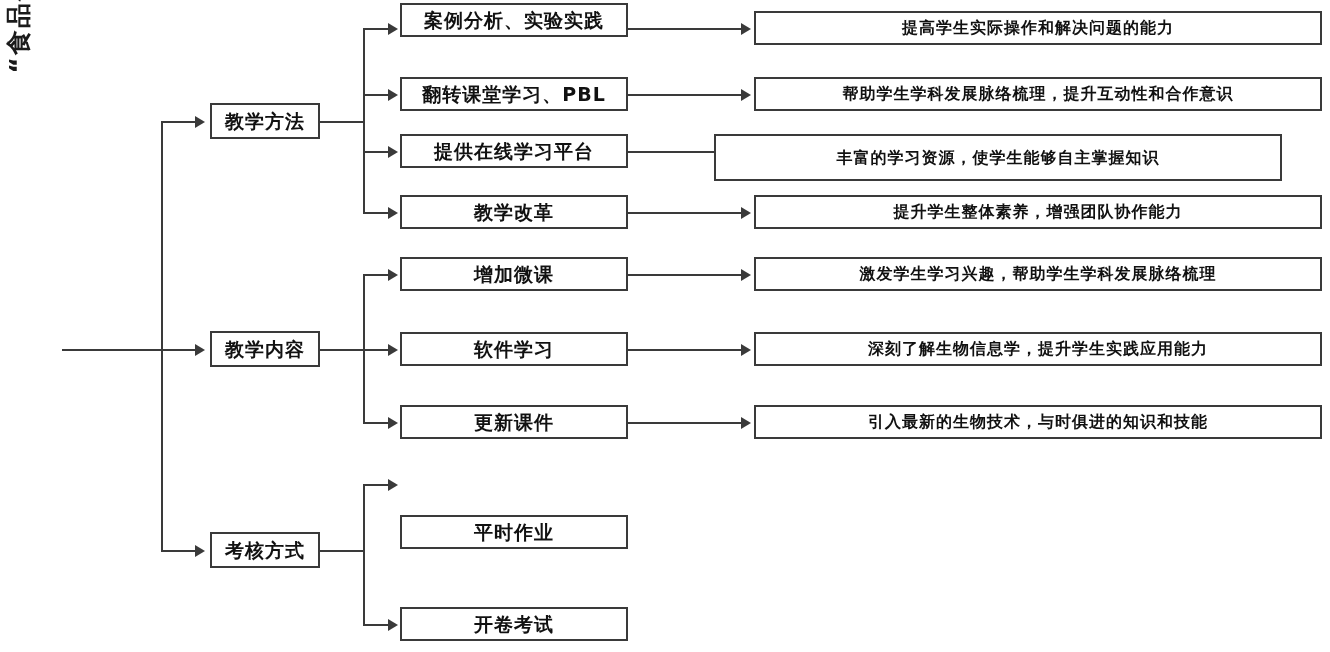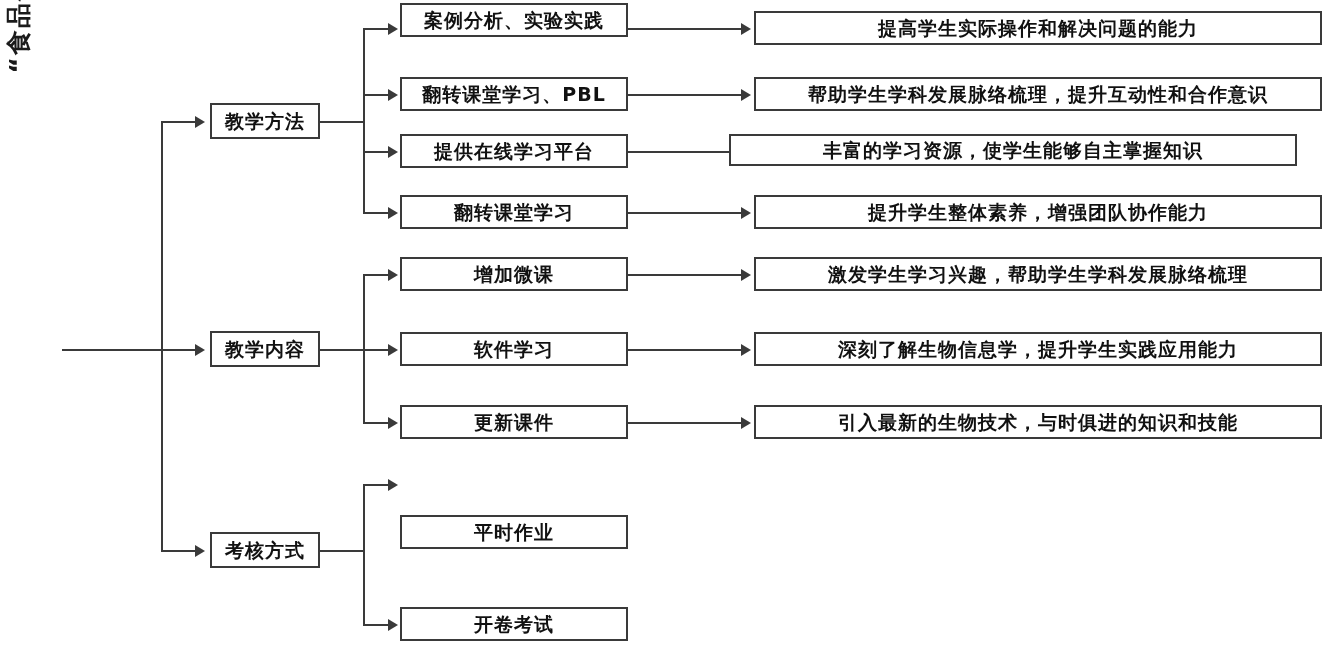--- a/index.html
+++ b/index.html
@@ -28,21 +28,21 @@
     display:flex;
     align-items:center;
     justify-content:center;
     color:#111111;
     font-weight:700;
     white-space:nowrap;
     line-height:1;
   }
   .lvl2{ font-size:19px; letter-spacing:1px; }
   .lvl3{ font-size:19px; letter-spacing:1px; }
-  .outcome{ font-size:19px; letter-spacing:1px; }
+  .outcome{ font-size:16px; letter-spacing:1px; }
 
   .ln{ position:absolute; background:#3a3a3a; }
   .h{ height:2px; }
   .v{ width:2px; }
 
   .arrow{
     position:absolute;
     width:0;height:0;
     border-top:6px solid transparent;
     border-bottom:6px solid transparent;
@@ -81,34 +81,34 @@
   <div class="ln h" style="left:363px; top:94px;  width:30px;"></div>
   <div class="arrow" style="left:388px; top:89px;"></div>
   <div class="ln h" style="left:363px; top:151px; width:30px;"></div>
   <div class="arrow" style="left:388px; top:146px;"></div>
   <div class="ln h" style="left:363px; top:212px; width:30px;"></div>
   <div class="arrow" style="left:388px; top:207px;"></div>
 
   <div class="node lvl3" style="left:400px; top:3px;  width:228px; height:34px;">案例分析、实验实践</div>
   <div class="node lvl3" style="left:400px; top:77px;  width:228px; height:34px;">翻转课堂学习、PBL</div>
   <div class="node lvl3" style="left:400px; top:134px; width:228px; height:34px;">提供在线学习平台</div>
-  <div class="node lvl3" style="left:400px; top:195px; width:228px; height:34px;">翻转课堂学习</div>
+  <div class="node lvl3" style="left:400px; top:195px; width:228px; height:34px;">教学改革</div>
 
   <div class="ln h" style="left:628px; top:28px;  width:115px;"></div>
   <div class="arrow" style="left:741px; top:23px;"></div>
   <div class="ln h" style="left:628px; top:94px;  width:115px;"></div>
   <div class="arrow" style="left:741px; top:89px;"></div>
   <div class="ln h" style="left:628px; top:151px; width:115px;"></div>
   <div class="arrow" style="left:741px; top:146px;"></div>
   <div class="ln h" style="left:628px; top:212px; width:115px;"></div>
   <div class="arrow" style="left:741px; top:207px;"></div>
 
   <div class="node outcome" style="left:754px; top:11px;  width:568px; height:34px;">提高学生实际操作和解决问题的能力</div>
   <div class="node outcome" style="left:754px; top:77px;  width:568px; height:34px;">帮助学生学科发展脉络梳理，提升互动性和合作意识</div>
-  <div class="node outcome" style="left:729px; top:134px; width:568px; height:32px;">丰富的学习资源，使学生能够自主掌握知识</div>
+  <div class="node outcome" style="left:714px; top:134px; width:568px; height:47px;">丰富的学习资源，使学生能够自主掌握知识</div>
   <div class="node outcome" style="left:754px; top:195px; width:568px; height:34px;">提升学生整体素养，增强团队协作能力</div>
 
   <div class="ln h" style="left:320px; top:349px; width:44px;"></div>
   <div class="ln v" style="left:363px; top:274px; height:148px;"></div>
 
   <div class="ln h" style="left:363px; top:274px; width:30px;"></div>
   <div class="arrow" style="left:388px; top:269px;"></div>
   <div class="ln h" style="left:363px; top:349px; width:30px;"></div>
   <div class="arrow" style="left:388px; top:344px;"></div>
   <div class="ln h" style="left:363px; top:422px; width:30px;"></div>

